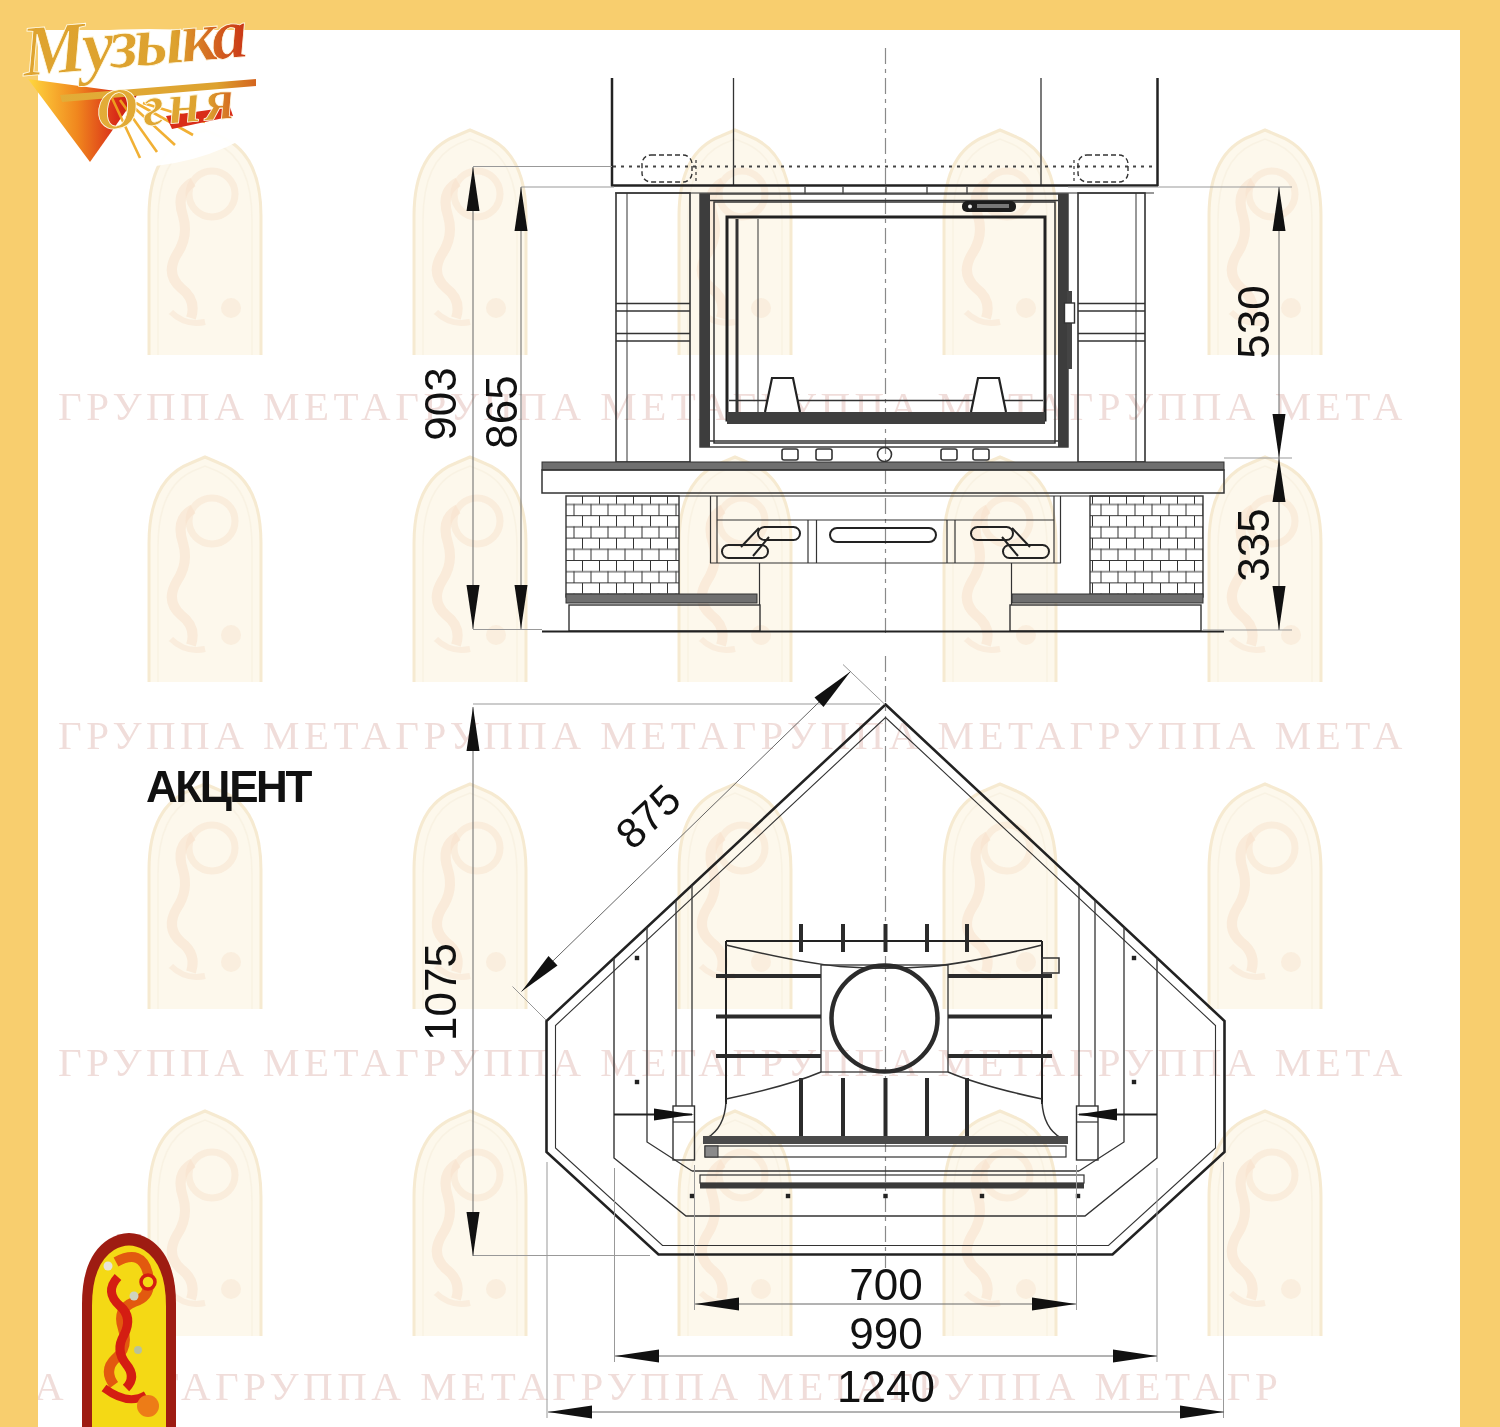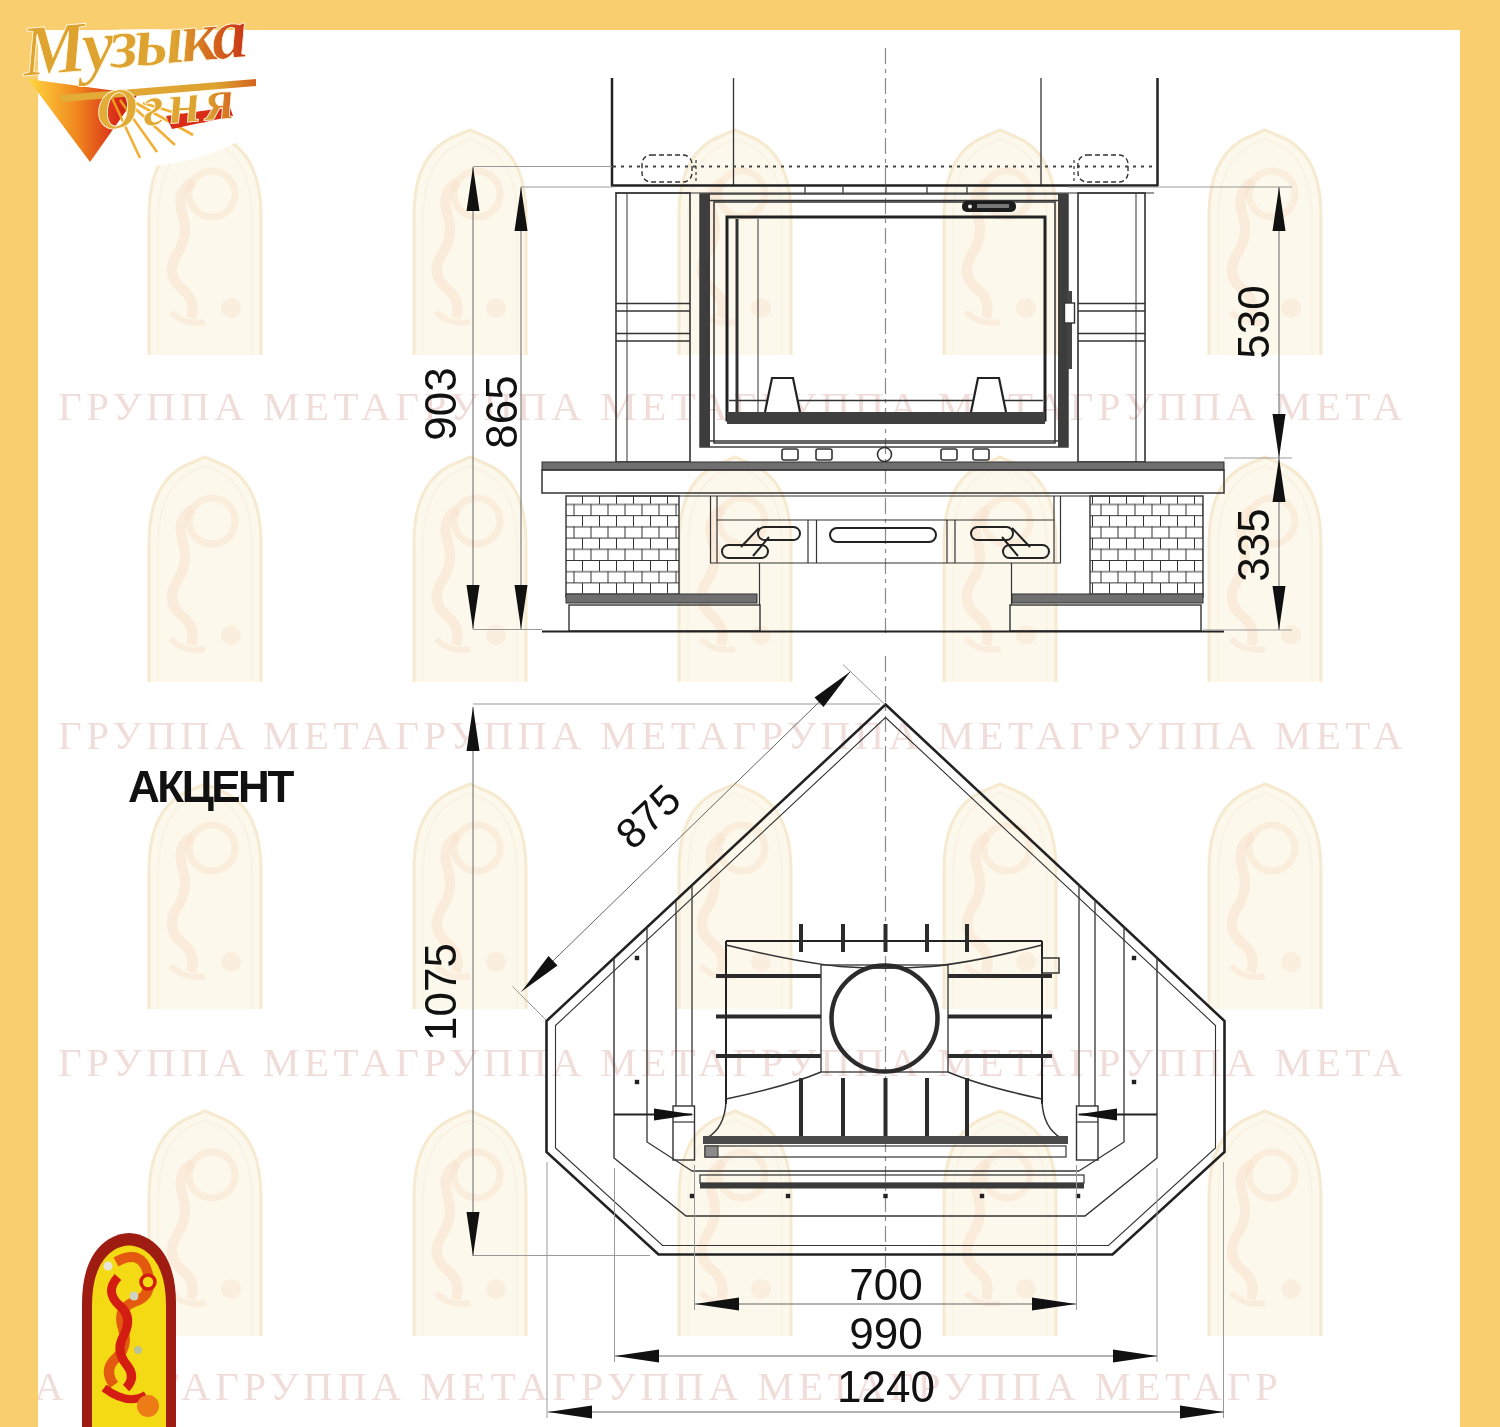--- a/index.html
+++ b/index.html
@@ -464,21 +464,21 @@
 <polygon points="1224.0,1412.0 1180.0,1418.5 1180.0,1405.5" fill="#111"></polygon>
 <text x="886" y="1402" font-size="44" fill="#111" text-anchor="middle">1240</text>
 </svg>
 
 <div class="abs" style="left:0;top:0;width:1500px;height:30px;background:#f8ce6e"></div>
 
 <div class="abs" style="left:0;top:0;width:38px;height:1427px;background:#f8ce6e"></div>
 
 <div class="abs" style="left:1460px;top:0;width:40px;height:1427px;background:#f8ce6e"></div>
 
-<div class="abs" style="left:128px;top:762px;font-size:44px;font-weight:bold;letter-spacing:-2.5px;color:#111;">АКЦЕНТ</div>
+<div class="abs" style="left:146px;top:762px;font-size:44px;font-weight:bold;letter-spacing:-2.5px;color:#111;">АКЦЕНТ</div>
 
 <svg class="abs" style="left:0;top:0" width="300" height="200" viewBox="0 0 300 200">
 <defs>
 <linearGradient id="gold" x1="0" y1="0" x2="1" y2="0">
  <stop offset="0" stop-color="#dfa430"></stop>
         <stop offset="0.68" stop-color="#dda22f"></stop>
  <stop offset="0.85" stop-color="#d4651f"></stop>
         <stop offset="1" stop-color="#c93315"></stop>
 </linearGradient>
 <linearGradient id="gold2" x1="0" y1="0" x2="1" y2="0">

